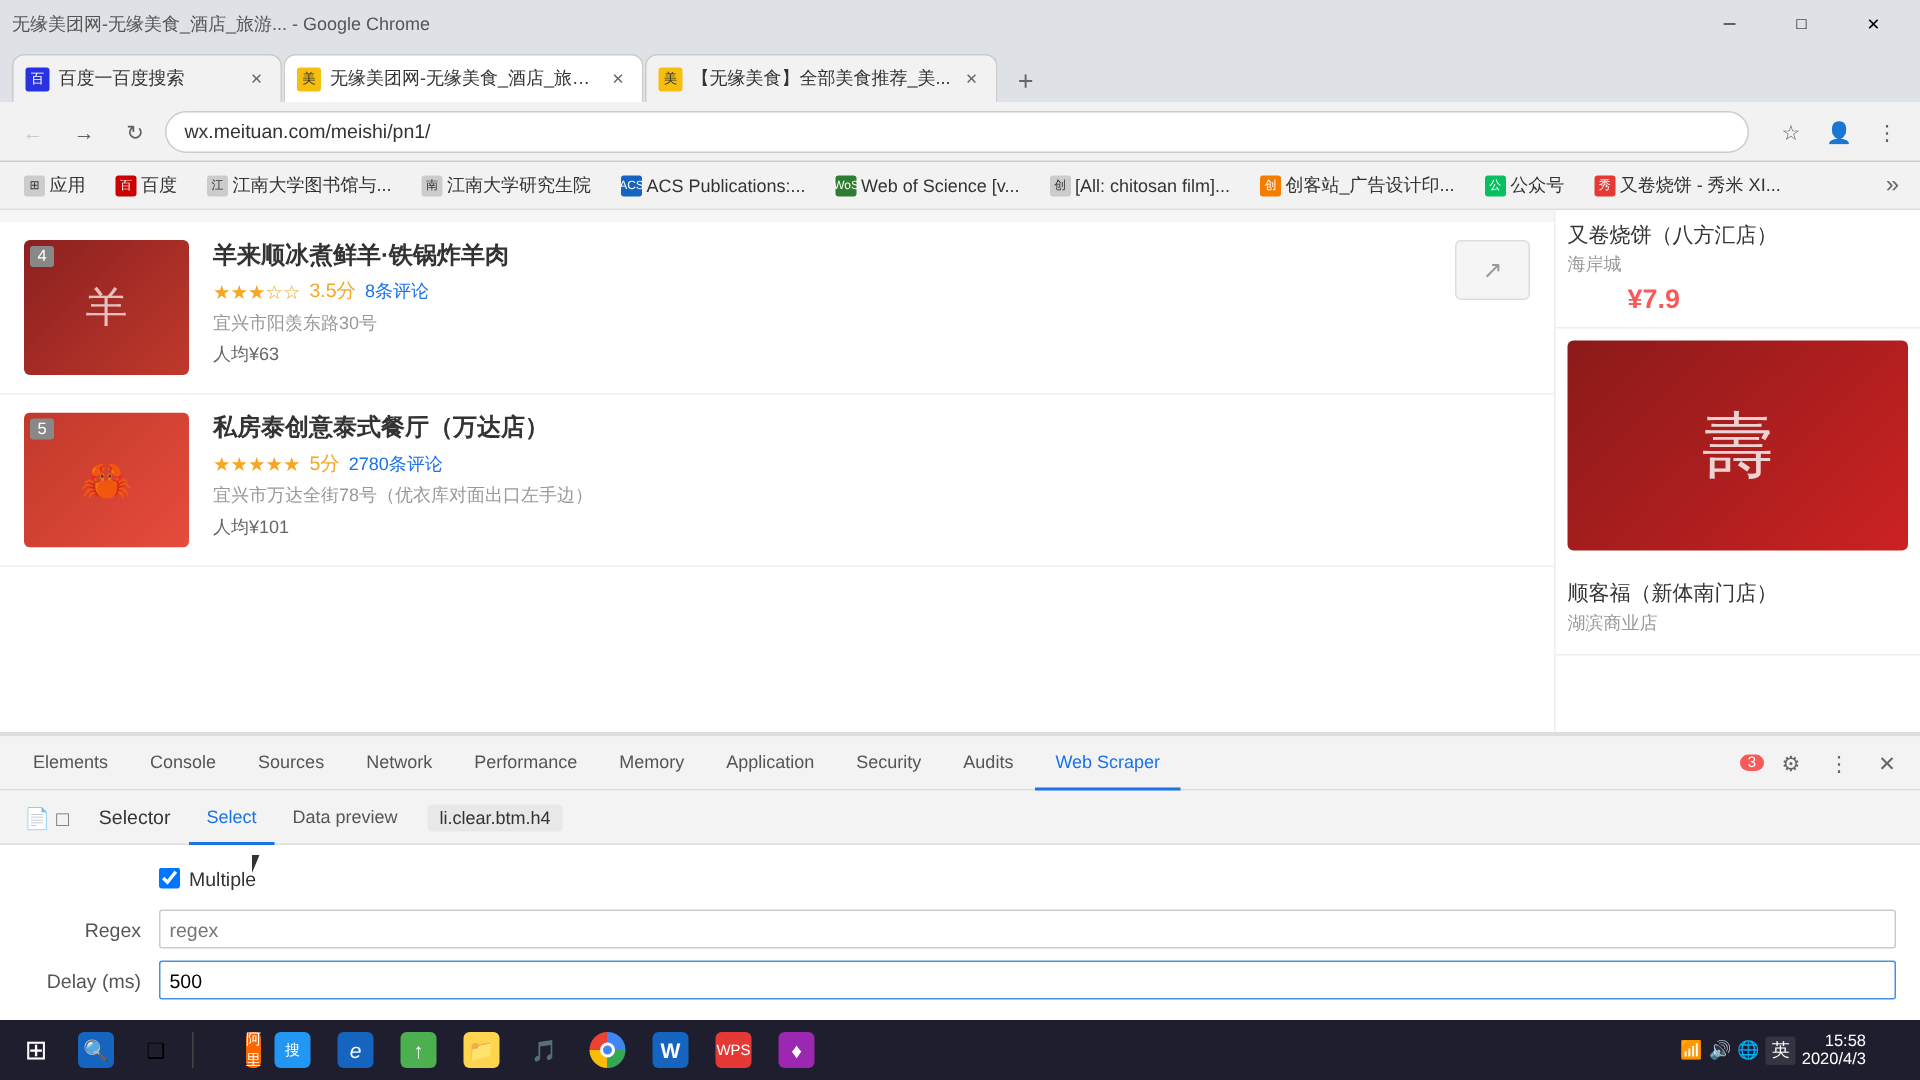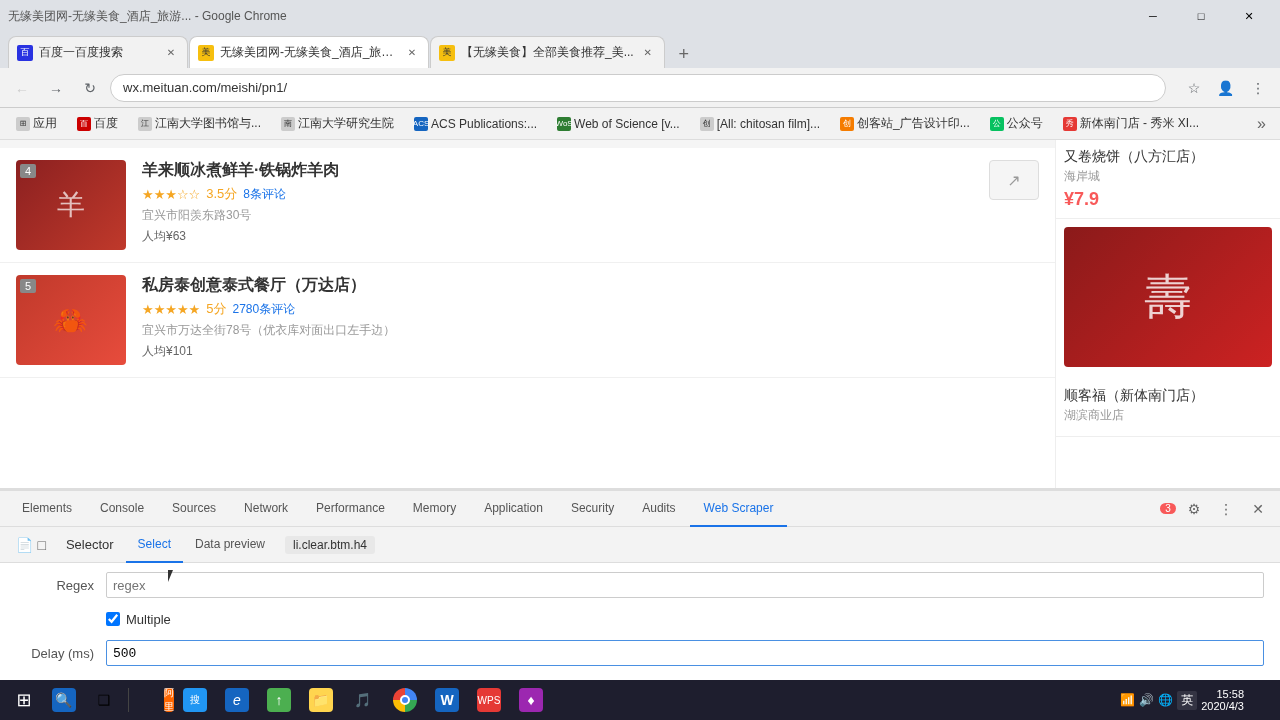--- a/index.html
+++ b/index.html
@@ -54,25 +54,25 @@
     .restaurant-info { flex: 1; }
     .restaurant-name { font-size: 16px; font-weight: bold; color: #333; margin-bottom: 4px; }
     .restaurant-rating { display: flex; align-items: center; gap: 6px; margin-bottom: 4px; font-size: 13px; }
     .stars { color: #f5a623; }
     .rating-score { color: #f5a623; font-size: 13px; }
     .rating-count { color: #999; font-size: 12px; }
     .restaurant-addr { color: #999; font-size: 12px; margin-bottom: 4px; }
     .restaurant-price { color: #666; font-size: 12px; }
 
     
-    .right-sidebar { width: 225px; background: #fff; border-left: 1px solid #eee; overflow: hidden; }
+    .right-sidebar { width: 244px; background: #fff; border-left: 1px solid #eee; overflow: hidden; }
     .sidebar-item-card { padding: 8px; border-bottom: 1px solid #eee; }
     .sidebar-item-name { font-size: 14px; color: #333; margin-bottom: 2px; }
     .sidebar-item-sub { font-size: 12px; color: #999; margin-bottom: 4px; }
-    .sidebar-item-price { font-size: 18px; font-weight: bold; color: #f85959; }
+    .sidebar-item-price { font-size: 18px; font-weight: bold; color: #f85959; margin-left: 40px; }
 
     
     .devtools { background: #fff; border-top: 3px solid #ddd; height: 232px; display: flex; flex-direction: column; }
     .devtools-header { display: flex; align-items: center; height: 36px; background: #f3f3f3; border-bottom: 1px solid #ddd; padding: 0 8px; }
     .devtools-tabs { display: flex; align-items: center; flex: 1; gap: 0; }
     .devtools-tab { padding: 0 14px; height: 36px; display: flex; align-items: center; font-size: 12px; color: #555; cursor: pointer; border-bottom: 2px solid transparent; }
     .devtools-tab.active { color: #1a73e8; border-bottom: 2px solid #1a73e8; }
     .devtools-icons { display: flex; align-items: center; gap: 4px; margin-left: auto; }
     .devtools-icon-btn { width: 28px; height: 28px; display: flex; align-items: center; justify-content: center; color: #666; cursor: pointer; font-size: 14px; border-radius: 4px; }
     .badge { background: #f85959; color: white; border-radius: 8px; padding: 0 5px; font-size: 10px; min-width: 16px; text-align: center; }
@@ -88,21 +88,21 @@
     .selector-label { font-size: 13px; color: #333; font-weight: 500; padding: 0 12px; text-align: right; }
     .selector-tab { padding: 0 12px; height: 36px; display: flex; align-items: center; font-size: 12px; color: #555; cursor: pointer; border-bottom: 2px solid transparent; }
     .selector-tab.active { color: #1a73e8; border-bottom: 2px solid #1a73e8; }
     .selector-tab.breadcrumb { color: #333; background: #e8e8e8; border-radius: 3px; padding: 2px 8px; height: auto; margin-left: 8px; border: none; font-size: 12px; }
 
     
     .selector-form { padding: 8px 16px; }
     .form-row { display: flex; align-items: center; margin-bottom: 6px; min-height: 28px; }
     .form-label { width: 90px; font-size: 13px; color: #555; text-align: right; padding-right: 12px; flex-shrink: 0; }
     .form-input { flex: 1; height: 26px; border: 1px solid #ccc; border-radius: 2px; padding: 0 6px; font-size: 13px; outline: none; }
-    .form-input.highlighted { background: #fff; border-color: #4a90e2; font-family: Liberation Mono, monospace; }
+    .form-input.highlighted { background: #fff; border-color: #4a90e2; }
     .form-checkbox { display: flex; align-items: center; gap: 6px; font-size: 13px; color: #333; }
     .form-checkbox input[type=checkbox] { width: 14px; height: 14px; }
     .parent-selectors-list { flex: 1; border: 1px solid #ccc; border-radius: 2px; background: #fff; min-height: 50px; overflow-y: auto; }
     .parent-selector-item { padding: 4px 8px; font-size: 13px; color: #333; cursor: pointer; display: flex; align-items: center; justify-content: space-between; }
     .parent-selector-item.selected, .parent-selector-item:hover { background: #e8f0fe; }
 
     
     .form-buttons { display: flex; gap: 8px; padding: 8px 16px 8px 106px; }
     .btn-primary { background: #1a73e8; color: white; border: none; border-radius: 3px; padding: 6px 14px; font-size: 13px; cursor: pointer; }
     .btn-secondary { background: #f1f3f4; color: #333; border: 1px solid #ccc; border-radius: 3px; padding: 6px 14px; font-size: 13px; cursor: pointer; }
@@ -203,21 +203,21 @@
     <div class="bookmark-item">
       <div class="bookmark-favicon" style="background:#f57c00;color:white">创</div>
       <span>创客站_广告设计印...</span>
     </div>
     <div class="bookmark-item">
       <div class="bookmark-favicon" style="background:#07c160;color:white">公</div>
       <span>公众号</span>
     </div>
     <div class="bookmark-item">
       <div class="bookmark-favicon" style="background:#e53935;color:white">秀</div>
-      <span>新体南门店 - 秀米 XI...</span>
+      <span>又卷烧饼 - 秀米 XI...</span>
     </div>
     <div class="bk-more">»</div>
   </div>
 </div>
 
 <div style="display:flex; flex-direction:column; height: calc(720px - 140px);">
 
   <div style="display:flex; flex: 1; overflow:hidden;">
 
     <div class="page-content">
@@ -347,30 +347,30 @@
           </div>
           <div class="selector-tab">
             <span>Data preview</span>
           </div>
           <div class="selector-tab breadcrumb">li.clear.btm.h4</div>
         </div>
 
         <div class="selector-form">
 
           <div class="form-row">
-            <div class="form-label">Regex</div>
-            <input type="text" class="form-input" placeholder="regex" style="">
-          </div>
-
-          <div class="form-row">
             <div class="form-label"></div>
             <label class="form-checkbox">
               <input type="checkbox" checked="" style="">
               <span>Multiple</span>
             </label>
+          </div>
+
+          <div class="form-row">
+            <div class="form-label">Regex</div>
+            <input type="text" class="form-input" placeholder="regex" style="">
           </div>
 
           <div class="form-row">
             <div class="form-label">Delay (ms)</div>
             <input type="text" class="form-input highlighted" value="500" style="">
           </div>
 
           <div class="form-row" style="align-items:flex-start; margin-top:16px;">
             <div class="form-label" style="padding-top:4px; white-space:pre-line;">Parent
 Selectors</div>

